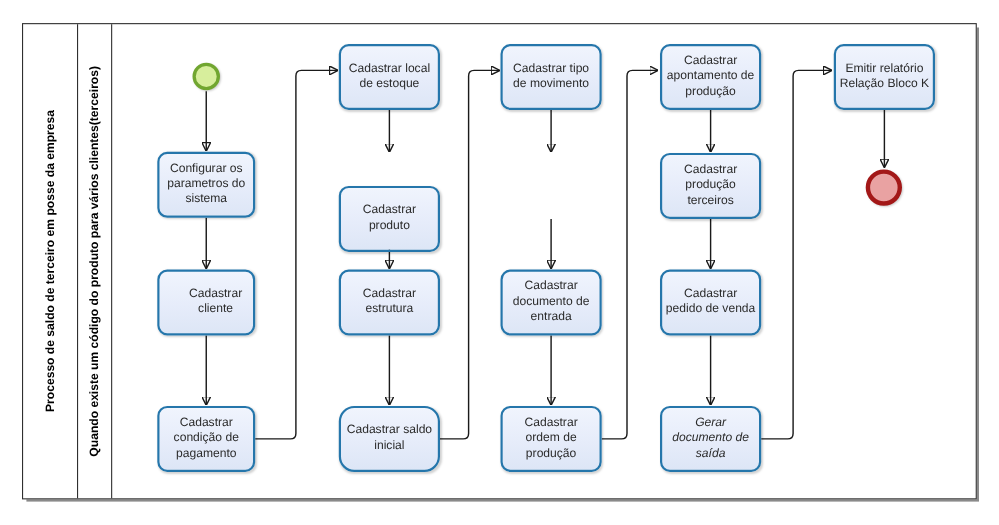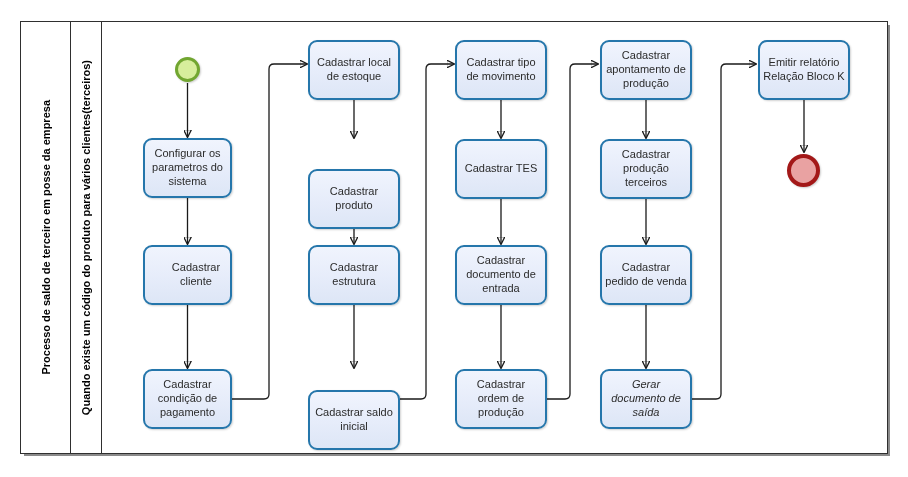--- a/index.html
+++ b/index.html
@@ -91,29 +91,26 @@
 
   <div class="task" style="left:308px;top:40px;">
       <span>Cadastrar local de estoque</span>
     </div>
   <div class="task" style="left:308px;top:139px;margin-top:30px;">
       <span>Cadastrar produto</span>
     </div>
   <div class="task" style="left:308px;top:245px;text-align:center;">
       <span>Cadastrar estrutura</span>
     </div>
-  <div class="task" style="left:308px;top:390px;">
+  <div class="task" style="left:308px;top:369px;border-radius:14px;">
       <span>Cadastrar saldo inicial</span>
     </div>
 
   <div class="task" style="left:455px;top:40px;">
       <span>Cadastrar tipo de movimento</span>
-    </div>
-  <div class="task" style="left:455px;top:139px;">
-      <span>Cadastrar TES</span>
     </div>
   <div class="task" style="left:455px;top:245px;">
       <span>Cadastrar documento de entrada</span>
     </div>
   <div class="task" style="left:455px;top:369px;justify-content:flex-end;">
       <span>Cadastrar ordem de produção</span>
     </div>
 
   <div class="task" style="left:600px;top:40px;">
       <span>Cadastrar apontamento de produção</span>

